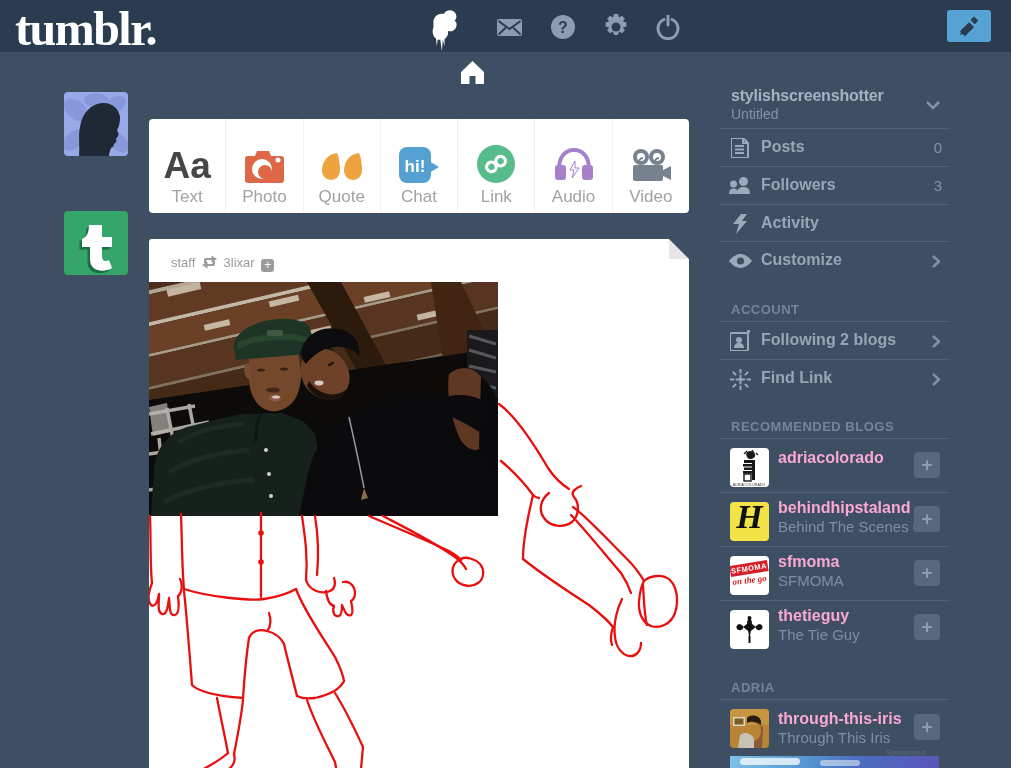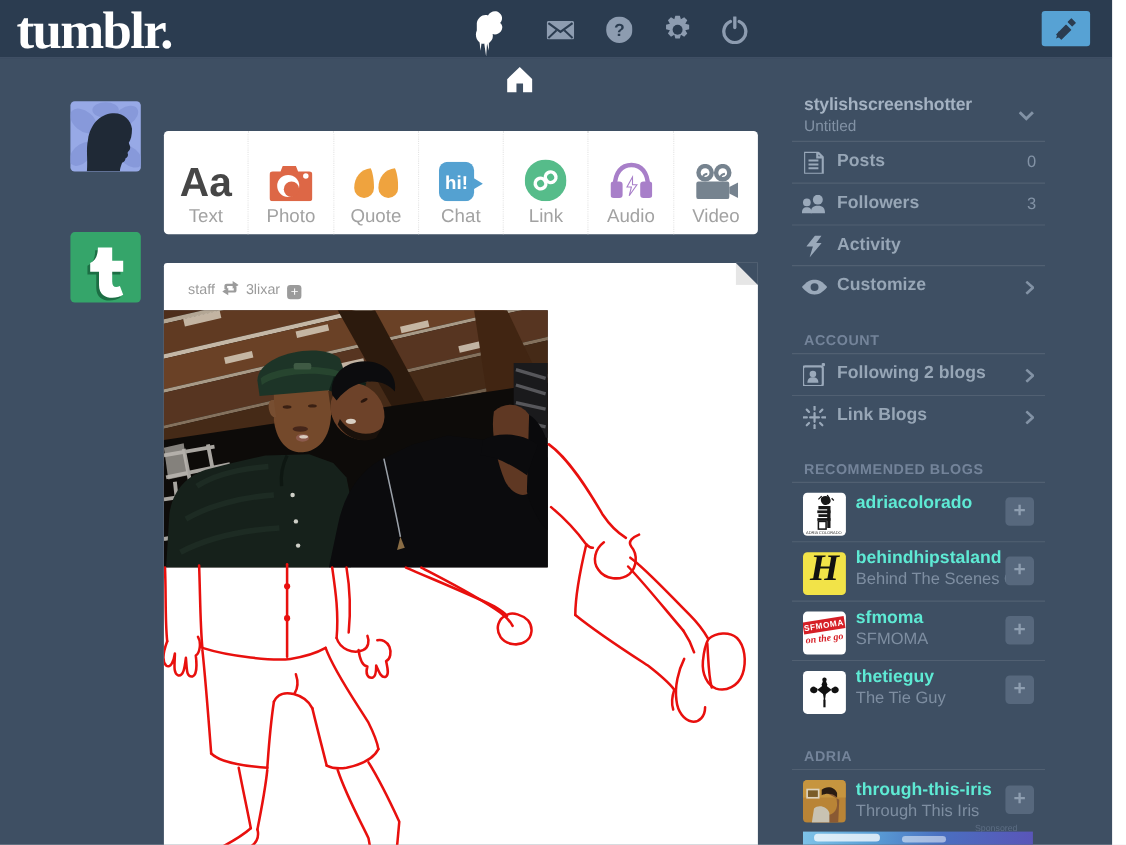--- a/index.html
+++ b/index.html
@@ -20,21 +20,21 @@
   .citem .lb { margin-top:4px; font-size:17px; color:#a2a2a2; }
   .post { left:149px; top:212px; width:540px; height:556px; border-radius:3px; }
   .dogear { position:absolute; right:0; top:0; width:0; height:0; border-style:solid; border-width:0 20px 20px 0; border-color:#3e4f63 #3e4f63 #e6e6e6 #fff; }
   .phead { position:absolute; left:22px; top:16px; font-size:13px; font-weight:normal; color:#9b9b9b; }
   .sbrow { position:absolute; left:720px; width:230px; height:38px; border-top:1px solid rgba(255,255,255,0.10); }
   .sbrow .lab { position:absolute; left:41px; top:9px; font-size:16px; font-weight:bold; color:#97a6b6; }
   .sbrow .cnt { position:absolute; right:3px; top:10px; font-size:15px; color:#8292a5; }
   .sechead { position:absolute; left:731px; font-size:13px; font-weight:bold; color:#74849a; letter-spacing:0.5px; }
   .blog { position:absolute; left:720px; width:230px; }
   .blog .av { position:absolute; left:10px; top:10px; width:39px; height:39px; border-radius:4px; overflow:hidden; }
-  .blog .nm { position:absolute; left:58px; font-size:16px; font-weight:bold; color:#5eead4; }
+  .blog .nm { position:absolute; left:58px; font-size:16px; font-weight:bold; color:#f9a8d4; }
   .blog .cp { position:absolute; left:58px; font-size:15px; color:#7e8ea1; white-space:nowrap; width:172px; overflow:hidden; }
   .plus { position:absolute; left:194px; width:26px; height:26px; background:#57687d; border-radius:4px; color:#8e9eb0; text-align:center; font-size:19px; font-weight:bold; line-height:25px; }
   .sep { position:absolute; left:720px; width:230px; border-top:1px solid rgba(255,255,255,0.10); }
 </style>
 </head>
 <body>
 <div class="app">
 
   <div class="hdr"></div>
   <div class="logo">tumblr.</div>
@@ -379,21 +379,21 @@
         <line x1="0.5" y1="10.5" x2="3.5" y2="10.5"></line>
           <line x1="17.5" y1="10.5" x2="20.5" y2="10.5"></line>
         <line x1="3.4" y1="3.4" x2="5.5" y2="5.5"></line>
           <line x1="15.5" y1="15.5" x2="17.6" y2="17.6"></line>
         <line x1="3.4" y1="17.6" x2="5.5" y2="15.5"></line>
           <line x1="15.5" y1="5.5" x2="17.6" y2="3.4"></line>
         <line x1="10.5" y1="6.5" x2="10.5" y2="14.5"></line>
           <line x1="6.5" y1="10.5" x2="14.5" y2="10.5"></line>
       </g>
     </svg>
-    <div class="lab">Link Blogs</div>
+    <div class="lab">Find Link</div>
     <svg style="position:absolute;right:10px;top:13px" width="8" height="13" viewBox="0 0 8 13">
         <path d="M1,1 L7,6.5 L1,12" stroke="#8292a5" stroke-width="2.4" fill="none"></path>
       </svg>
   </div>
 
   <div class="sechead" style="top:419px">RECOMMENDED BLOGS</div>
   <div class="sep" style="top:438px"></div>
   <div class="blog" style="top:438px;height:54px">
     <div class="av" style="background:#fff">
       <svg width="39" height="39" viewBox="0 0 39 39">

